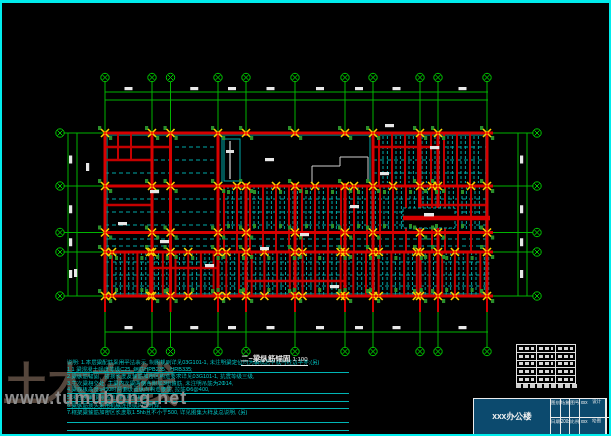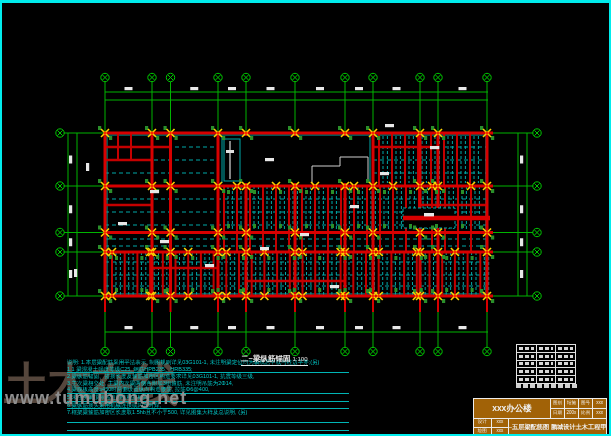--- a/index.html
+++ b/index.html
@@ -33,22 +33,22 @@
   .legend .lrow{flex:1;display:flex;border-bottom:1px solid #e2e2e2;}
   .legend .lrow:last-child{border-bottom:0;}
   .legend .lcell{flex:1;border-right:1px solid #e2e2e2;
           background:repeating-linear-gradient(90deg,#d8d8d8 0 4px,transparent 4px 6px);
           background-size:80% 3px;background-position:2px 45%;background-repeat:no-repeat;}
   .legend .lcell:last-child{border-right:0;}
   .legend-cap{position:absolute;left:516px;top:384px;width:62px;height:4px;z-index:3;
           background:repeating-linear-gradient(90deg,#cfcfcf 0 5px,transparent 5px 7px);}
   
   .tb{position:absolute;left:473px;top:398px;width:134px;height:39px;z-index:5;
-      border:1px solid #ececec;box-sizing:border-box;display:flex;flex-direction:column;
-      background:#a16207;color:#f0f0f0;}
+      border:1px solid #ececec;box-sizing:border-box;display:flex;flex-direction:row;
+      background:#0c4a6e;color:#f0f0f0;}
   .tb .top{flex:0 0 19px;display:flex;border-bottom:1px solid #ececec;}
   .tb .proj{flex:0 0 76px;border-right:1px solid #ececec;display:flex;align-items:center;
             justify-content:center;font-size:8.5px;font-weight:bold;}
   .tb .fields{flex:1;display:flex;flex-direction:column;}
   .tb .frow{flex:1;display:flex;border-bottom:1px solid #ececec;}
   .tb .frow:last-child{border-bottom:0;}
   .tb .fl,.tb .fv{flex:1;font-size:4.5px;line-height:8.5px;text-align:center;
             border-right:1px solid #ececec;overflow:hidden;white-space:nowrap;}
   .tb .fv:last-child{border-right:0;}
   .tb .bot{flex:1;display:flex;}

